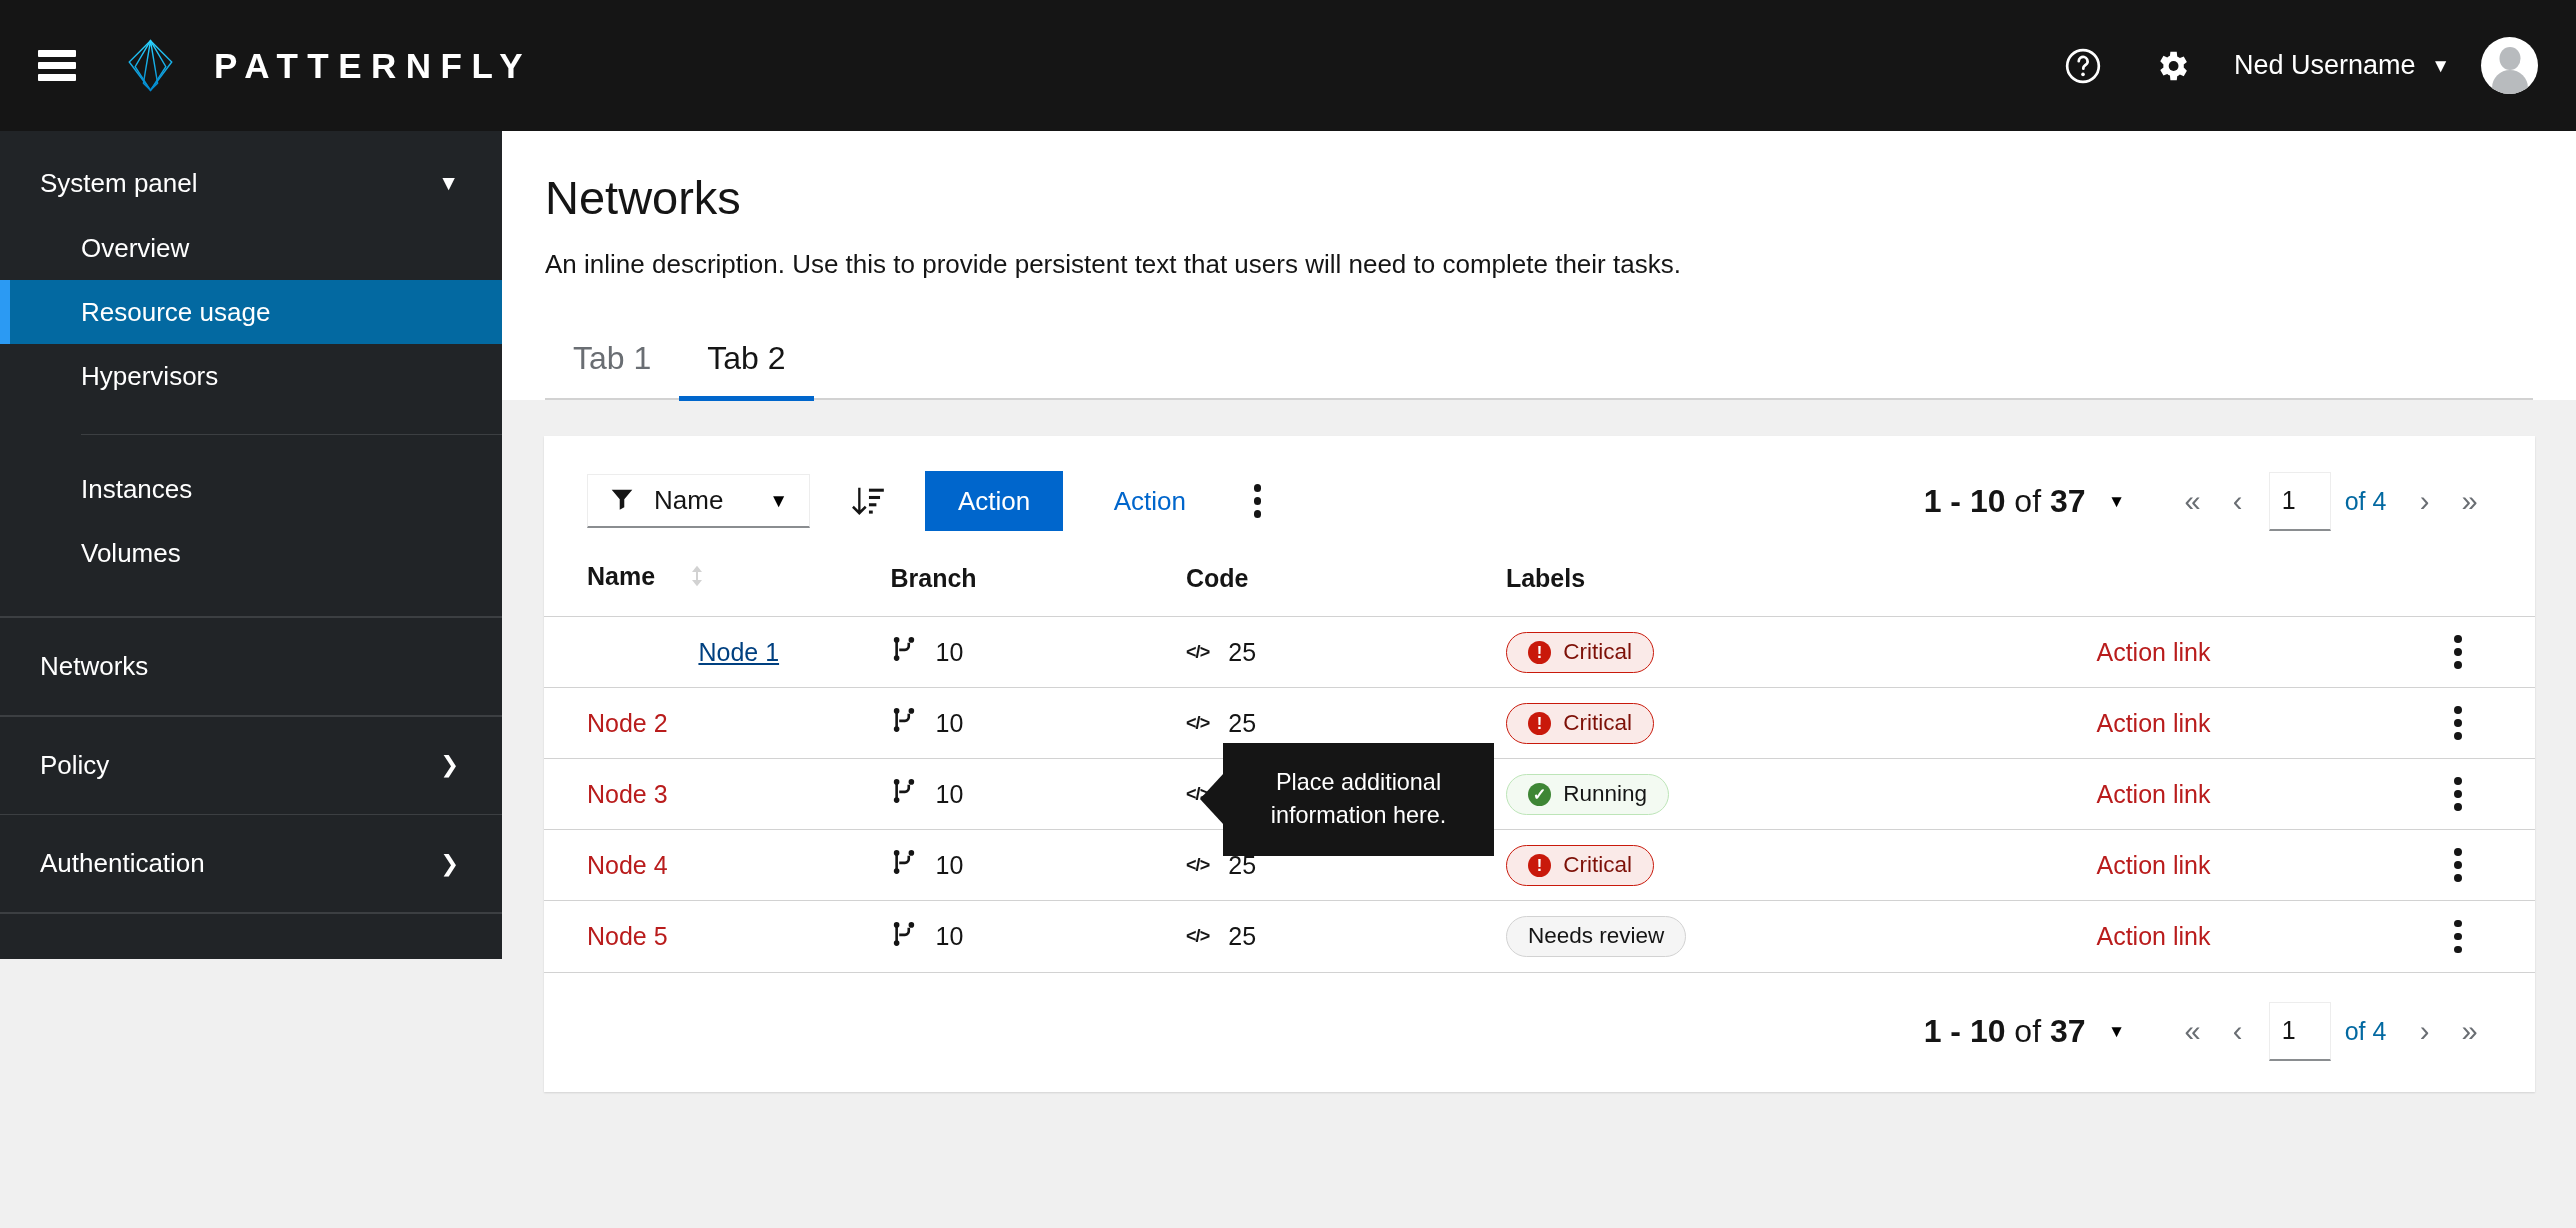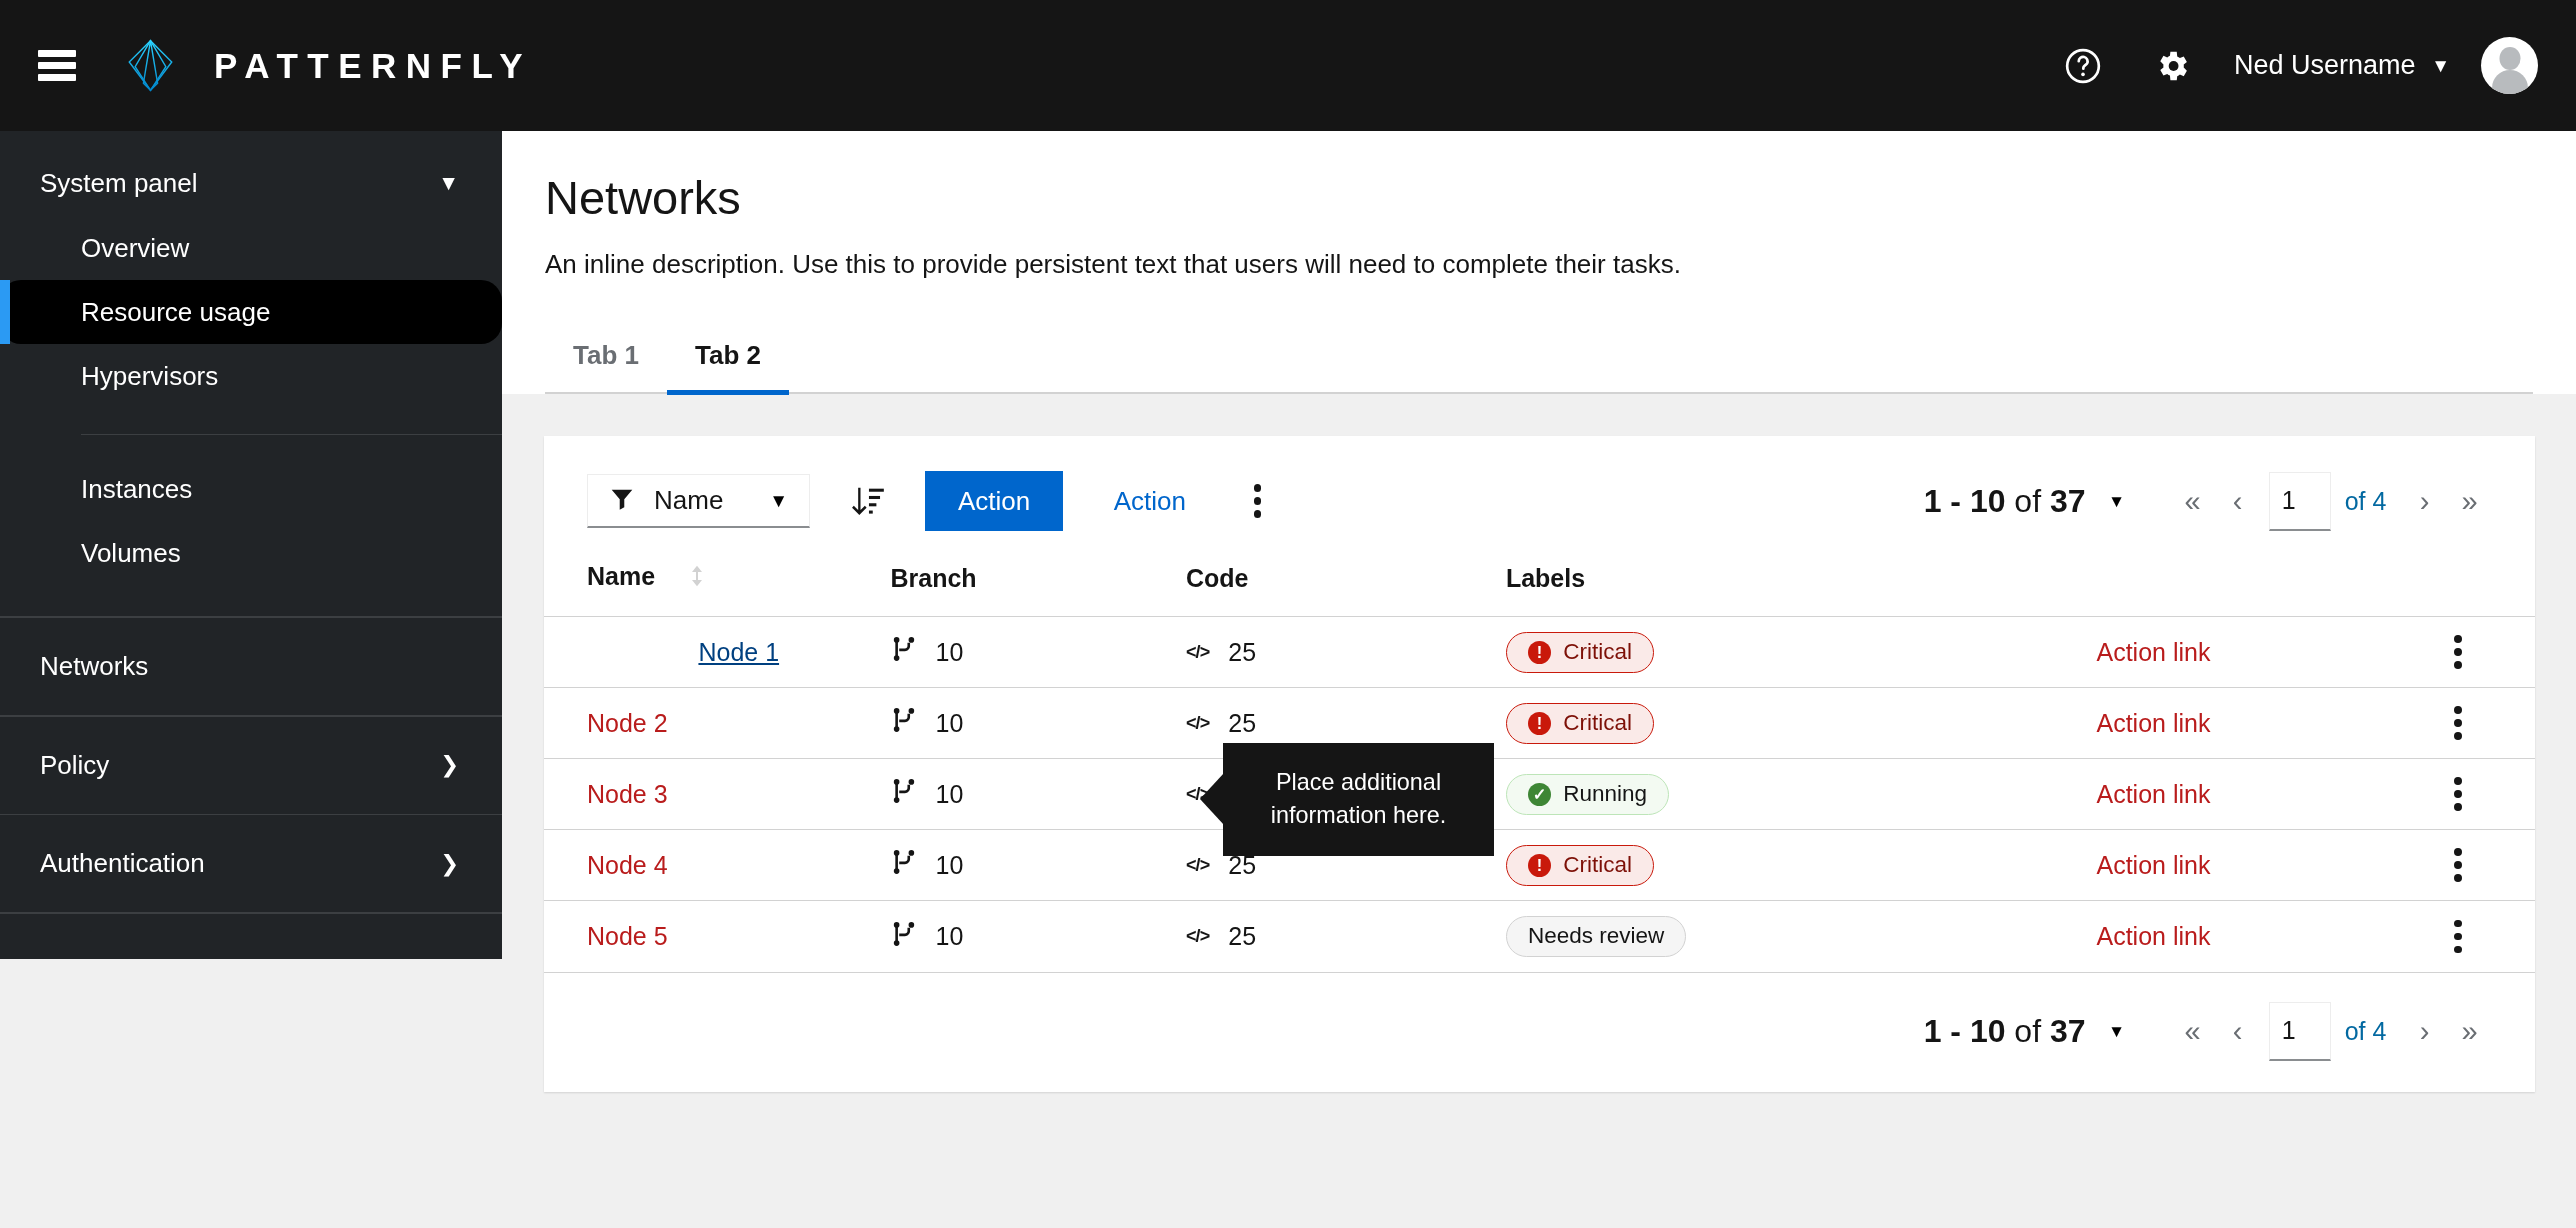--- a/index.html
+++ b/index.html
@@ -66,21 +66,21 @@
     padding: 0 43px 0 40px; height: 66px; color: #fff; font-size: 26px;
     cursor: pointer; margin-top: 19px;
   }
   .nav-item {
     position: relative; display: flex; align-items: center; justify-content: space-between;
     height: 64px; color: #fff; font-size: 26px; cursor: pointer;
     padding-right: 43px;
   }
   .nav-item.sub { padding-left: 81px; }
   .nav-item.top { padding-left: 40px; height: 97px; }
-  .nav-item.current { background: #000000; border-radius: 21px; }
+  .nav-item.current { background: #0369a1; }
   .nav-item.current::before {
     content: ""; position: absolute; left: 0; top: 0; bottom: 0;
     width: 9.5px; background: #2b9af3;
   }
   .nav-divider-inset {
     height: 0.9px; background: #3c3f42; margin: 26px 0 22.5px 81px;
   }
   .nav-divider-full { height: 1.7px; background: #3c3f42; }
   .chev-right { font-size: 22.5px; line-height: 1; }
 
@@ -91,22 +91,22 @@
     background: #f0f0f0; overflow: hidden;
   }
   .page-header { background: #fff; padding: 40px 43px 0 43px; }
   .page-title { font-size: 47px; color: #151515; font-weight: 400; line-height: 1.15; }
   .page-desc { font-size: 26px; color: #151515; margin-top: 24px; }
   .tabs {
     display: flex; margin-top: 47px;
     border-bottom: 2.6px solid #d2d2d2; padding-left: 0;
   }
   .tab {
-    font-size: 26px; padding: 10.4px 28px 19px 28px; color: #6a6e73;
-    cursor: pointer; position: relative; top: 2.6px; font-weight: bold;
+    font-size: 32px; padding: 10.4px 28px 19px 28px; color: #6a6e73;
+    cursor: pointer; position: relative; top: 2.6px;
   }
   .tab.active { color: #151515; border-bottom: 5.2px solid #06c; }
 
   .card {
     position: absolute; left: 42px; top: 305px;
     width: 1991px; background: #fff;
     box-shadow: 0 0.9px 1.7px rgba(3,3,3,0.12);
   }
 
   

